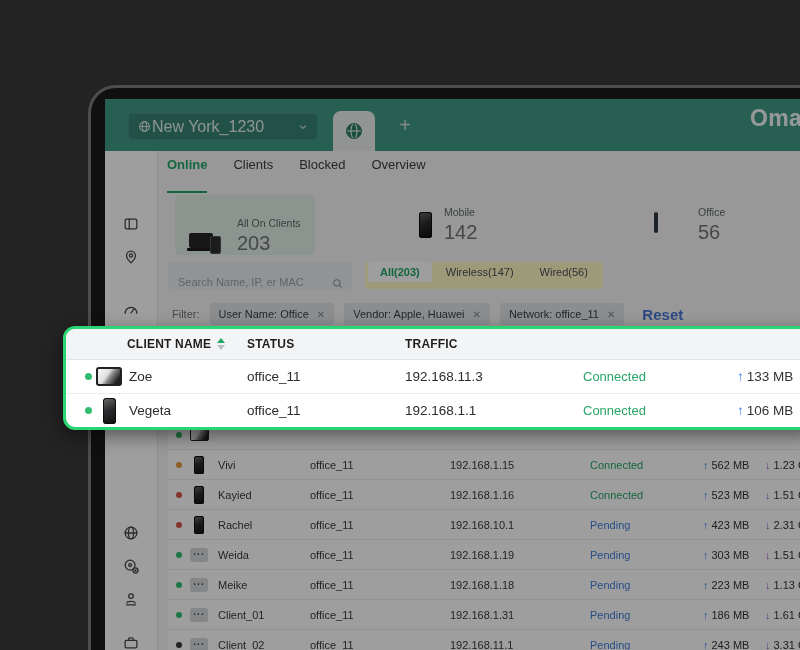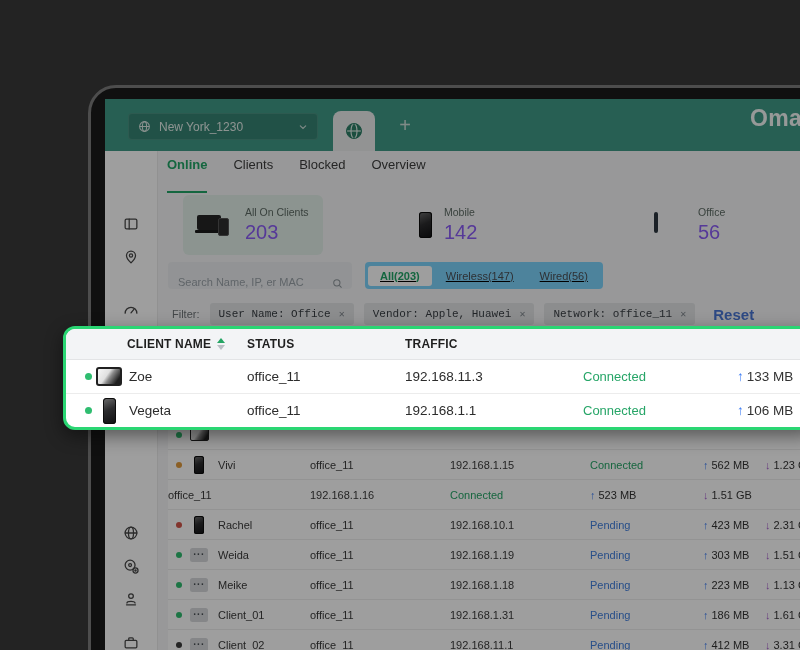--- a/index.html
+++ b/index.html
@@ -8,21 +8,21 @@
 
   
   .frame{position:absolute;left:88px;top:85px;width:780px;height:620px;
     border:3px solid #4d4d4d;border-radius:28px 6px 0 0;background:#101010;box-sizing:border-box;}
   .screen{position:absolute;left:14px;top:11px;width:748px;height:595px;background:#f5f6f7;overflow:hidden;}
 
   
   .topbar{position:absolute;left:0;top:0;width:100%;height:52px;background:#3f9a86;}
   .site-pill{position:absolute;left:23px;top:14px;width:190px;height:27px;background:rgba(0,0,0,0.14);
     border:1px solid rgba(255,255,255,0.10);border-radius:4px;display:flex;align-items:center;
-    padding:0 8px;box-sizing:border-box;color:#e4eeeb;font-size:12px;gap:7px;cursor:pointer;}
+    padding:0 8px;box-sizing:border-box;color:#e4eeeb;font-size:16px;cursor:pointer;}
   .site-pill .grow{flex:1;}
   .pill-globe{width:15px;height:15px;color:#dcE8e4;display:inline-flex;}
   .chev{width:12px;height:12px;color:#cfe0db;display:inline-flex;}
   .site-tab{position:absolute;left:228px;top:12px;width:42px;height:40px;background:#eceeee;
     border-radius:8px 8px 0 0;display:flex;align-items:center;justify-content:center;cursor:pointer;}
   .add-tab{position:absolute;left:288px;top:14px;width:24px;height:24px;color:#cfe0da;
     font-size:20px;font-weight:300;display:flex;align-items:center;justify-content:center;cursor:pointer;}
   .logo{position:absolute;left:645px;top:8px;text-align:right;color:#f4f7f6;line-height:1;}
   .logo .t{font-size:23px;font-weight:600;letter-spacing:0.3px;}
   .logo .s{font-size:6.5px;color:#c3d4cf;margin-top:2px;text-align:right;padding-left:42px;}
@@ -36,42 +36,42 @@
   
   .tabs-row{position:absolute;left:62px;top:58px;display:flex;gap:26px;font-size:13px;color:#3d3d3d;}
   .tab{padding-bottom:19px;cursor:pointer;}
   .tab.active{color:#21a567;border-bottom:2.5px solid #21a567;font-weight:bold;}
 
   
   .stat{position:absolute;top:96px;height:60px;display:flex;align-items:center;gap:12px;
     padding:0 14px;box-sizing:border-box;border-radius:6px;}
   .stat.hl{background:#e2efe8;}
   .stat-label{font-size:10.5px;color:#5d6a64;margin-bottom:3px;}
-  .stat-value{font-size:20px;color:#8b5cf6;font-weight:500;}
+  .stat-value{font-size:20px;color:#737373;font-weight:500;}
   .icon-all{position:relative;width:36px;height:24px;}
   .icon-all .lap{position:absolute;left:0;top:2px;width:24px;height:15px;background:#262626;border-radius:2px;}
   .icon-all .base{position:absolute;left:-2px;top:17px;width:29px;height:3px;background:#1b1b1b;border-radius:1px;}
   .icon-all .ph{position:absolute;right:4px;top:5px;width:9px;height:16px;background:#2e2e2e;
     border:1px solid #555;border-radius:2px;}
   .icon-mobile{width:13px;height:26px;border-radius:3px;background:linear-gradient(155deg,#6b6b6b 0%,#2c2c2e 45%,#0f0f11 100%);
     box-shadow:inset 0 0 0 1px #0b0b0b;}
   .icon-office{width:32px;height:22px;}
   .icon-office .scr{width:24px;height:15px;margin:0 auto;background:linear-gradient(135deg,#4d7ec9 10%,#3e9e6e 85%);
     border:2px solid #2c3640;border-radius:2px;box-sizing:border-box;}
   .icon-office .base{width:30px;height:3px;background:#37414c;margin:1px auto 0;border-radius:1px;}
 
   
   .search-box{position:absolute;left:63px;top:163px;width:184px;height:27px;background:#eceef0;
     border-radius:4px;display:flex;align-items:flex-end;box-sizing:border-box;padding:0 8px;}
   .search-box input{flex:1;border:none;background:transparent;outline:none;font-size:11px;
     color:#3c3c3c;font-family:"Liberation Sans",sans-serif;}
   .search-box input::placeholder{color:#9aa2a9;}
   .search-ico{width:13px;height:13px;color:#8e969c;}
-  .segments{position:absolute;left:260px;top:163px;height:27px;background:#7dd3fc;border-radius:4px;
-    display:flex;align-items:center;padding:0 3px;gap:2px;box-sizing:border-box;text-decoration:underline;}
+  .segments{position:absolute;left:260px;top:163px;height:27px;background:#fef9c3;border-radius:4px;
+    display:flex;align-items:flex-start;padding:0 3px;gap:2px;box-sizing:border-box;}
   .seg{font-size:11px;color:#4a4f55;padding:4px 12px;border-radius:3px;cursor:pointer;white-space:nowrap;}
   .seg.active{background:#ffffff;color:#21a567;font-weight:bold;}
 
   
   .filter-row{position:absolute;left:67px;top:204px;display:flex;align-items:center;gap:10px;}
   .filter-label{font-size:11px;color:#6e7377;}
   .fchip{background:#e2e4e6;border-radius:3px;height:22px;display:flex;align-items:center;gap:8px;
     padding:0 9px;font-size:11px;color:#393e43;cursor:pointer;white-space:nowrap;}
   .fchip .x{color:#81888e;font-size:10px;cursor:pointer;}
   .reset{font-size:15px;color:#4a77d6;font-weight:bold;margin-left:8px;cursor:pointer;}
@@ -225,21 +225,21 @@
         </div>
 
       <div class="tabs-row" id="tabsRow">
           <div class="tab active">Online</div>
           <div class="tab">Clients</div>
           <div class="tab">Blocked</div>
           <div class="tab">Overview</div>
         </div>
 
       <div id="statsWrap">
-          <div class="stat hl" style="left: 78px;">
+          <div class="stat hl" style="left: 70px; align-items: flex-end;">
             <span class="icon-all">
               <span class="lap"></span>
               <span class="base"></span>
               <span class="ph"></span>
             </span>
             <div>
               <div class="stat-label">All On Clients</div>
               <div class="stat-value">203</div>
             </div>
           </div>
@@ -270,21 +270,21 @@
       </div>
 
       <div class="segments" id="segments">
           <span class="seg active">All(203)</span>
           <span class="seg">Wireless(147)</span>
           <span class="seg">Wired(56)</span>
         </div>
 
       <div class="filter-row" id="filterRow">
         <span class="filter-label">Filter:</span>
-        <span id="chipHost" style="display:flex;gap:10px;font-family:Liberation Mono, monospace;">
+        <span id="chipHost" style="display:flex;gap:10px;">
             <span class="fchip">
               <span>User Name: Office</span>
               <span class="x">✕</span>
             </span>
             <span class="fchip">
               <span>Vendor: Apple, Huawei</span>
               <span class="x">✕</span>
             </span>
             <span class="fchip">
               <span>Network: office_11</span>
@@ -317,20 +317,27 @@
               </span>
               <span>Vivi</span>
             </div>
             <div>office_11</div>
             <div>192.168.1.15</div>
             <div class="status-sm" style="color: rgb(38, 165, 103);">Connected</div>
             <div class="traffic-cell"><span class="up-arrow">↑</span><span>562 MB</span></div>
             <div class="traffic-cell"><span class="down-arrow">↓</span><span>1.23 GB</span></div>
           </div>
           <div class="brow">
+            <div class="bcell-client">
+              <span class="dot-sm" style="background: rgb(210, 84, 73);"></span>
+              <span class="dev-slot-sm">
+                <span class="dev-phone-sm"></span>
+              </span>
+              <span>Kayied</span>
+            </div>
             <div>office_11</div>
             <div>192.168.1.16</div>
             <div class="status-sm" style="color: rgb(38, 165, 103);">Connected</div>
             <div class="traffic-cell"><span class="up-arrow">↑</span><span>523 MB</span></div>
             <div class="traffic-cell"><span class="down-arrow">↓</span><span>1.51 GB</span></div>
           </div>
           <div class="brow">
             <div class="bcell-client">
               <span class="dot-sm" style="background: rgb(210, 84, 73);"></span>
               <span class="dev-slot-sm">
@@ -390,21 +397,21 @@
             <div class="bcell-client">
               <span class="dot-sm" style="background: rgb(58, 58, 58);"></span>
               <span class="dev-slot-sm">
                 <span class="dev-unknown-sm">···</span>
               </span>
               <span>Client_02</span>
             </div>
             <div>office_11</div>
             <div>192.168.11.1</div>
             <div class="status-sm" style="color: rgb(63, 126, 221);">Pending</div>
-            <div class="traffic-cell"><span class="up-arrow">↑</span><span>412 MB</span></div>
+            <div class="traffic-cell"><span class="up-arrow">↑</span><span>243 MB</span></div>
             <div class="traffic-cell"><span class="down-arrow">↓</span><span>3.31 GB</span></div>
           </div>
         </div>
 
       <div class="dim"></div>
     </div>
   </div>
 
   <div class="band">
     <div class="band-header" id="bandHeader">

